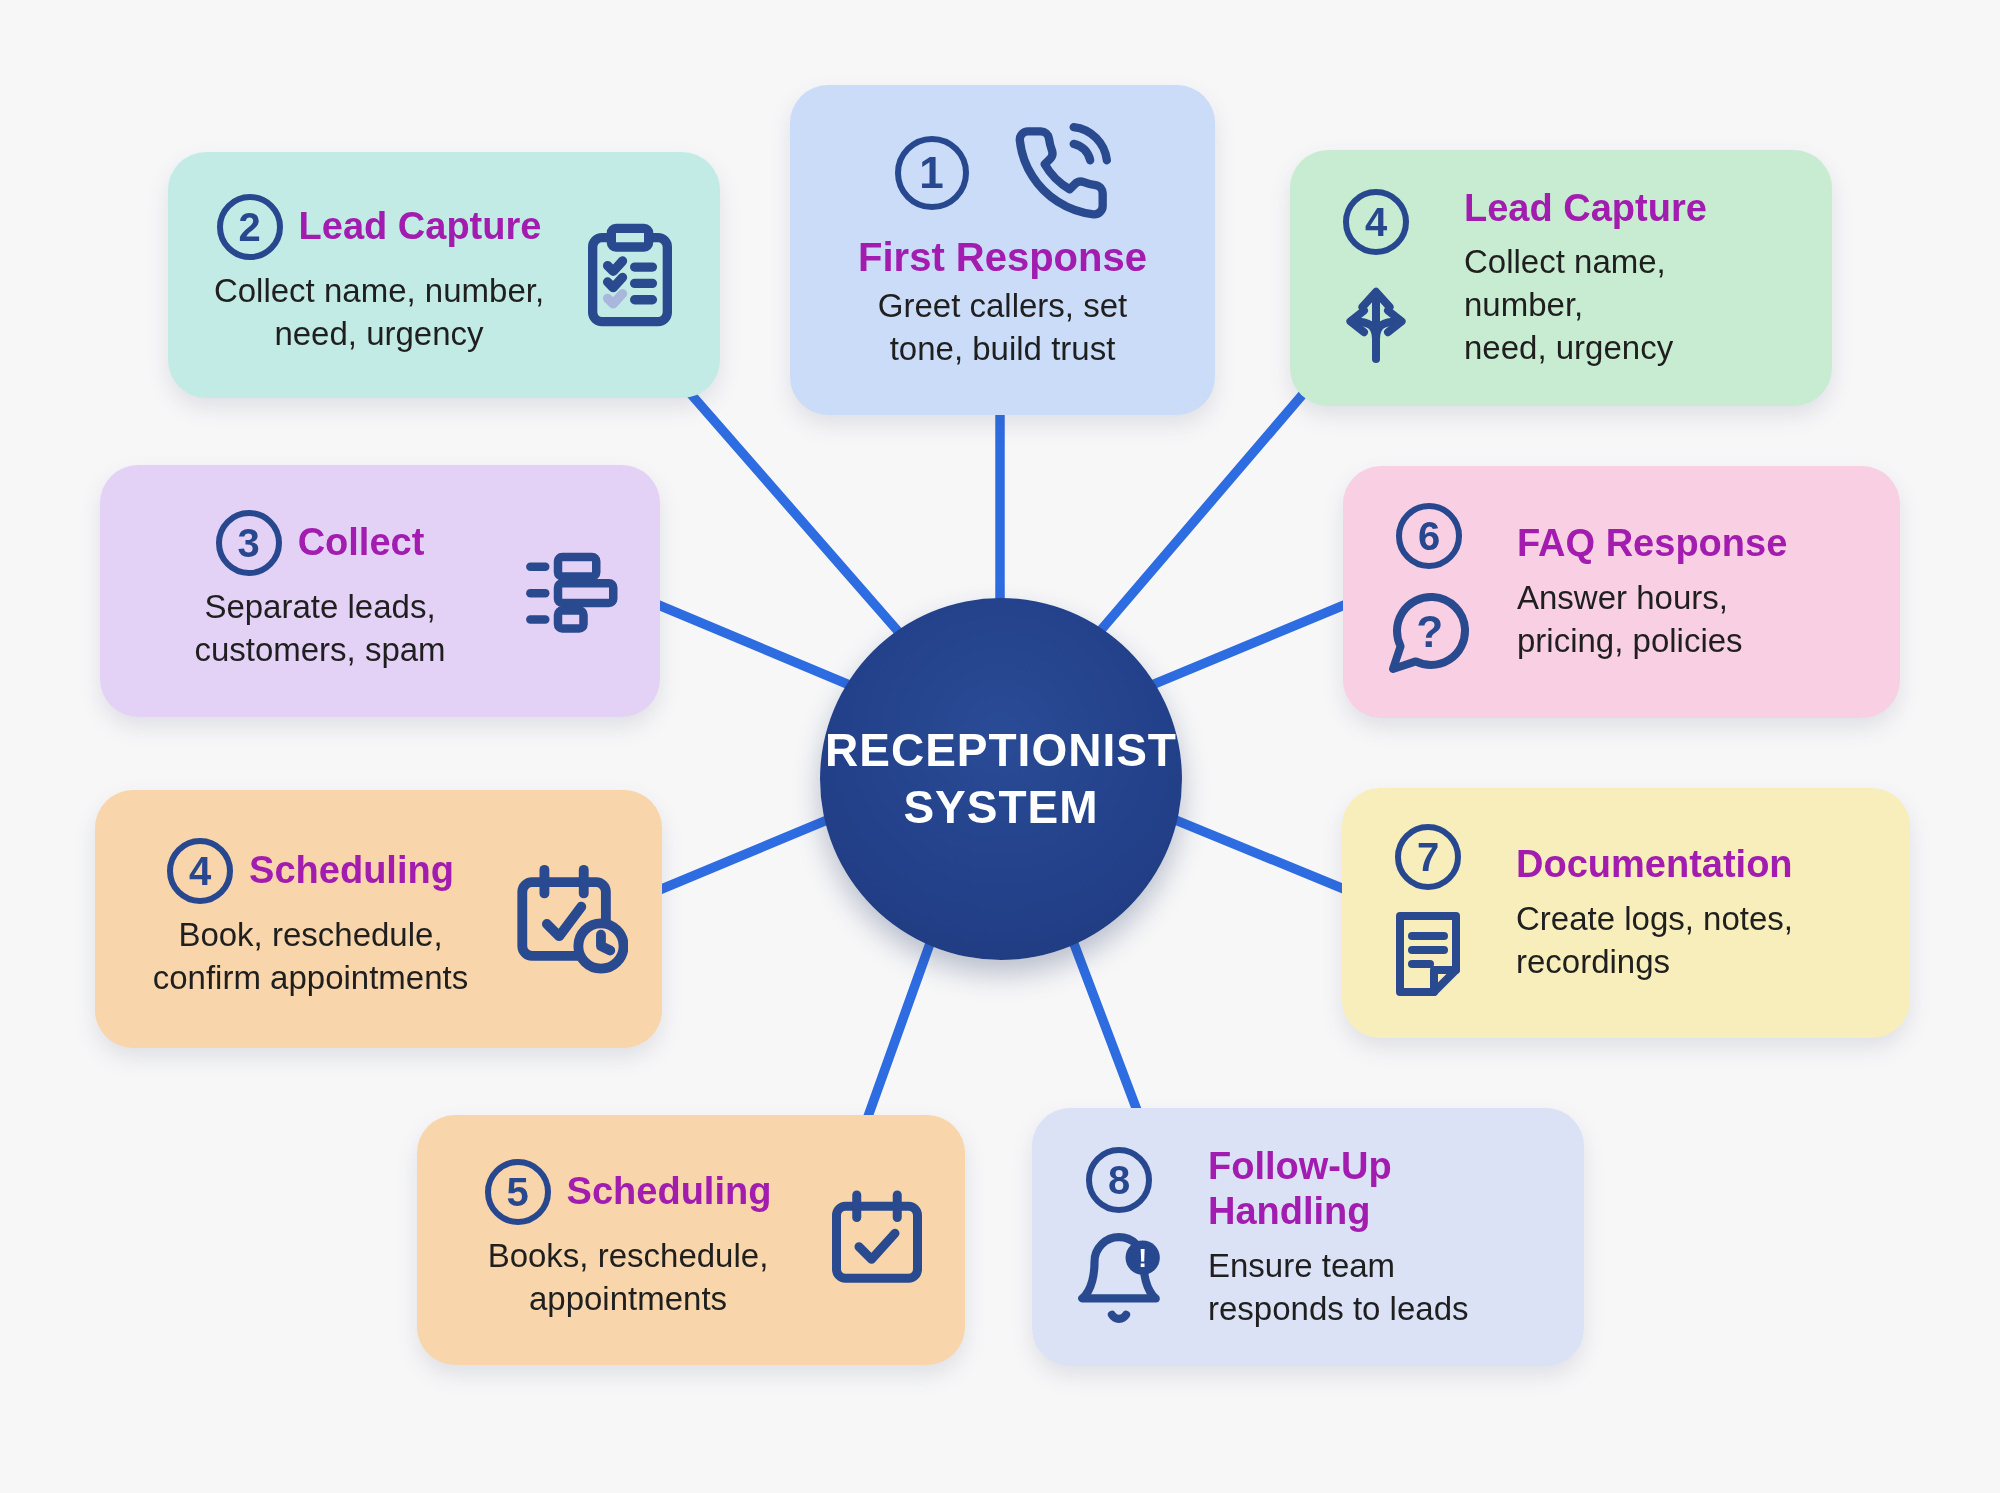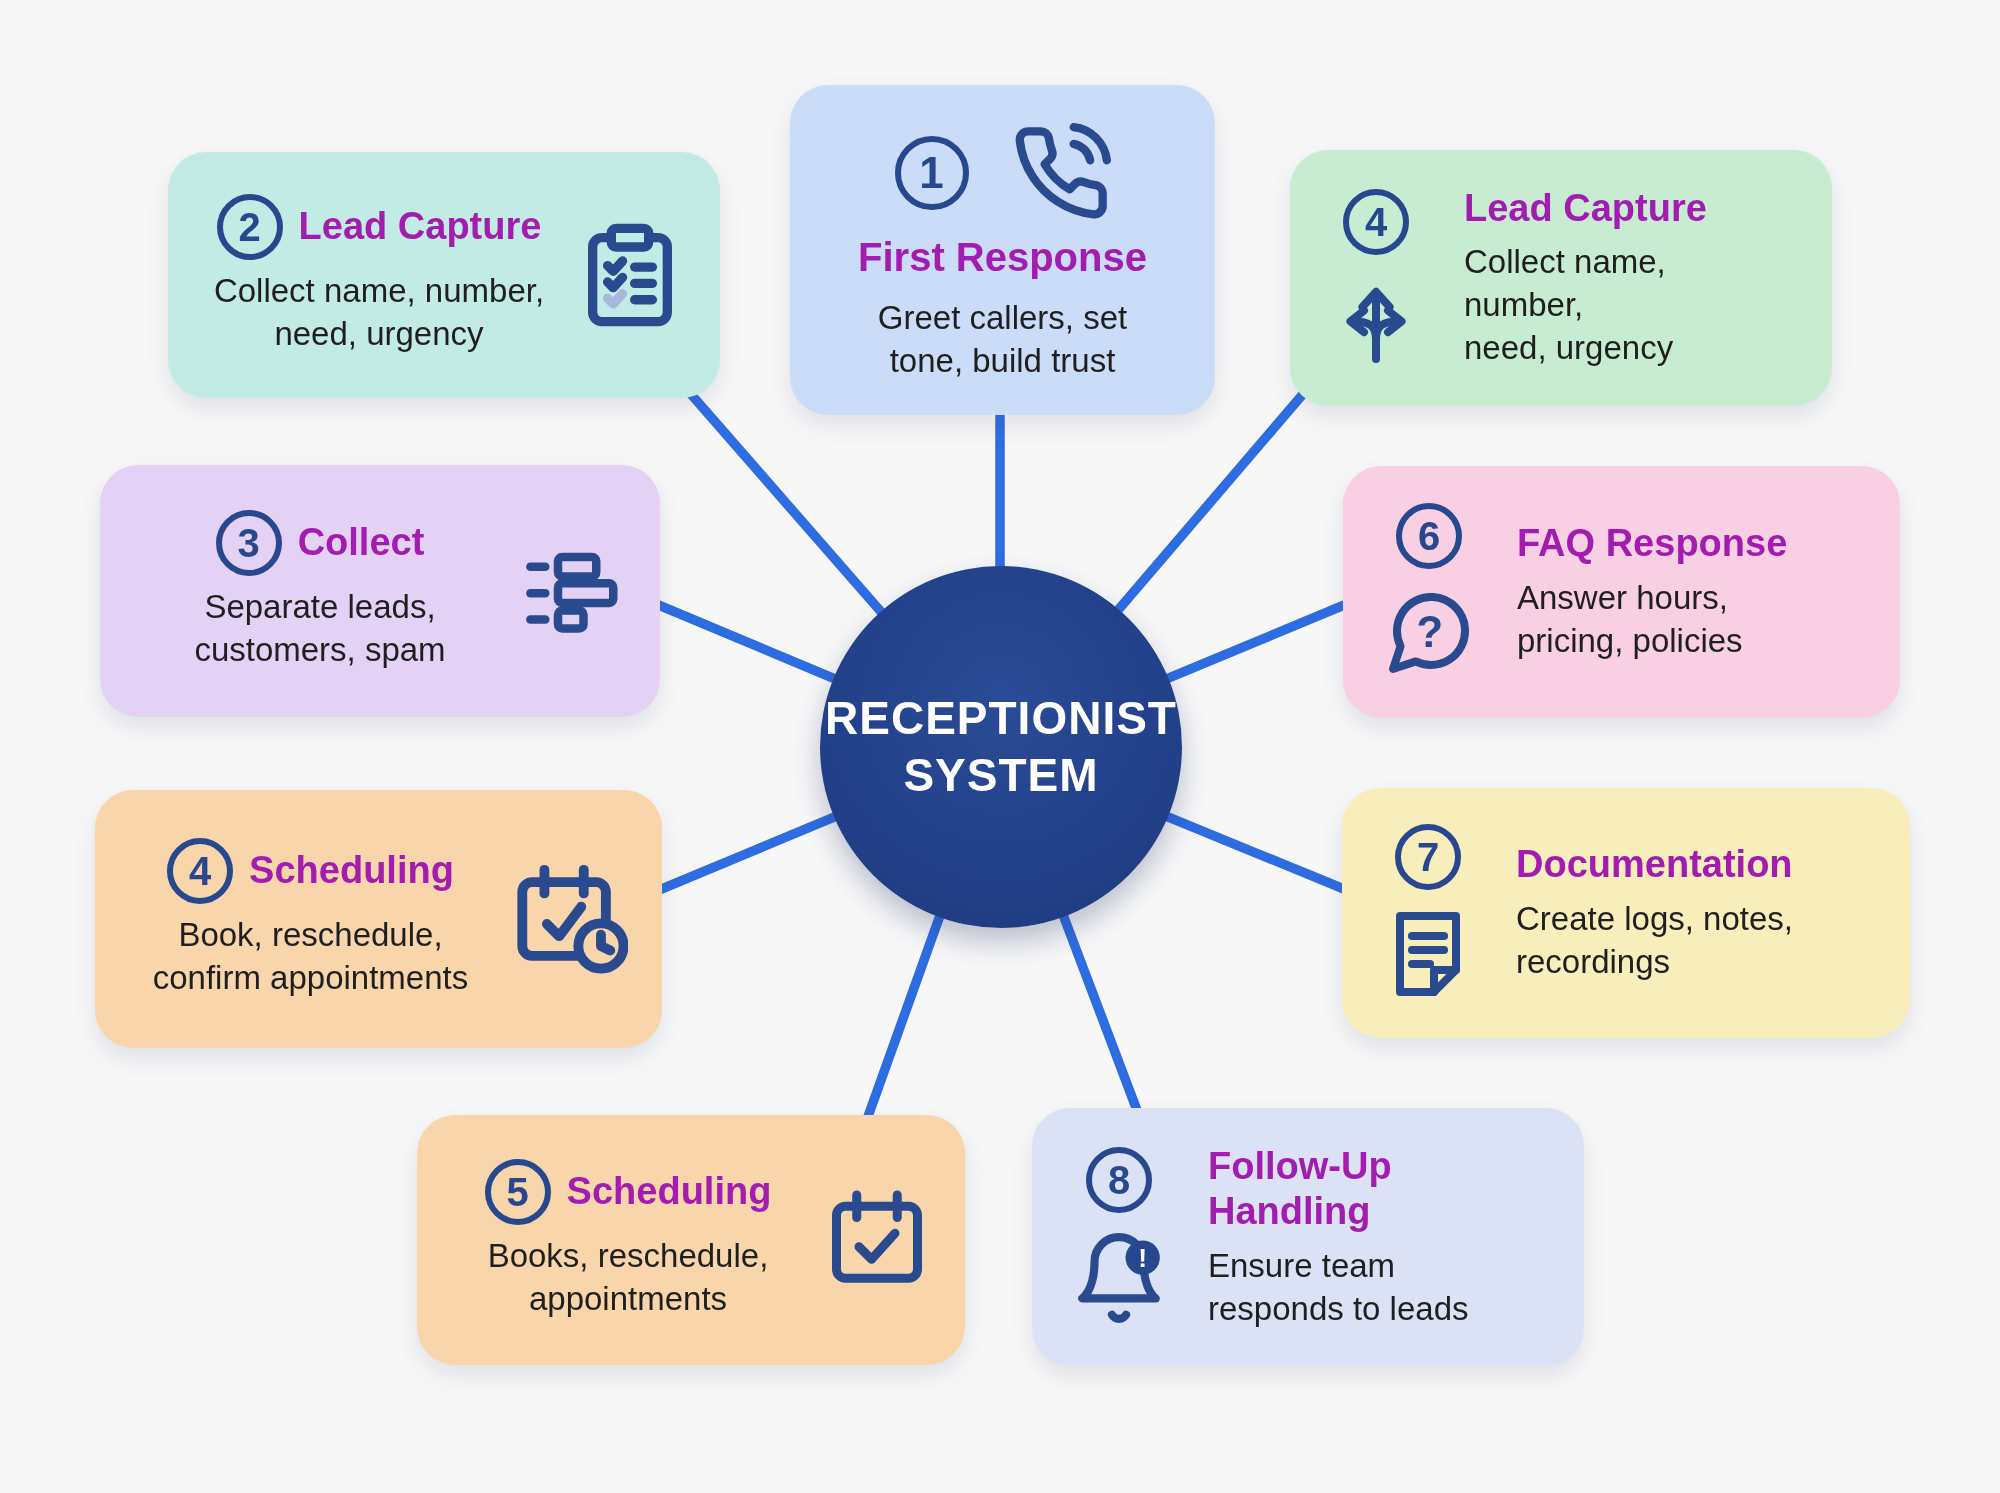--- a/index.html
+++ b/index.html
@@ -33,34 +33,34 @@
   }
   .desc{
     font-size:33px;color:#1f1f1f;
     white-space:pre-line;line-height:1.3;
   }
   
   .card-a{display:flex;flex-direction:column;align-items:center;padding:38px 24px 0;}
   .card-a .toprow{display:flex;align-items:center;gap:42px;}
   .card-a .badge{width:74px;height:74px;font-size:44px;}
   .card-a .title{font-size:40px;margin-top:10px;text-align:center;}
-  .card-a .desc{margin-top:16px;text-align:center;}
+  .card-a .desc{margin-top:4px;text-align:center;}
   
   .card-b{display:flex;align-items:center;padding:24px 34px;gap:18px;}
   .card-b .textcol{flex:1;display:flex;flex-direction:column;align-items:center;}
   .card-b .titlerow{display:flex;align-items:center;gap:16px;align-self:stretch;justify-content:center;}
   .card-b .desc{margin-top:10px;text-align:center;}
   .card-b .iconbox{flex:0 0 auto;display:flex;align-items:center;justify-content:center;}
   
   .card-c{display:flex;align-items:center;padding:26px 38px;gap:40px;}
   .card-c .rail{display:flex;flex-direction:column;align-items:center;gap:16px;flex:0 0 auto;}
   .card-c .textcol{flex:1;display:flex;flex-direction:column;justify-content:center;}
   .card-c .desc{margin-top:10px;}
   .hub{
-    position:absolute;left:820px;top:566px;width:362px;height:362px;
+    position:absolute;left:820px;top:598px;width:362px;height:362px;
     border-radius:50%;
     background:radial-gradient(circle at 50% 38%, #2a4b96 0%, #23418a 55%, #1e3a7e 100%);
     display:flex;align-items:center;justify-content:center;text-align:center;
     z-index:2;
     box-shadow:0 14px 28px rgba(25,45,95,0.28);
   }
   .hub-label{
     color:#ffffff;font-weight:bold;font-size:46px;letter-spacing:1px;
     white-space:pre-line;line-height:1.25;
   }

